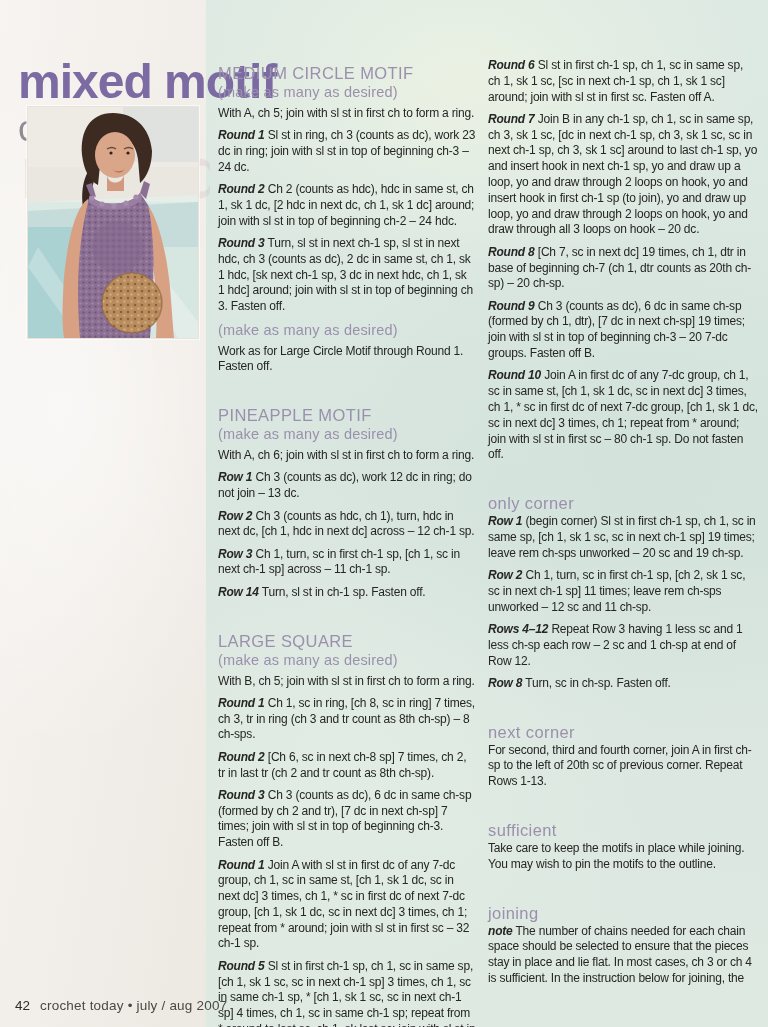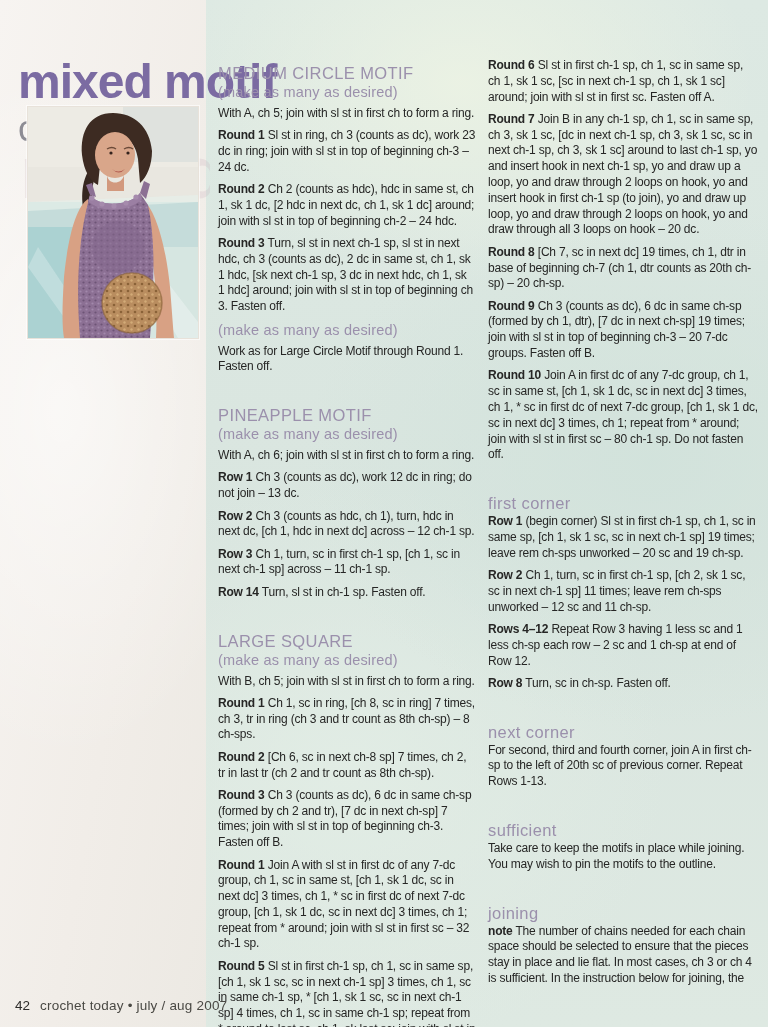--- a/index.html
+++ b/index.html
@@ -31,21 +31,21 @@
     border:1px solid #e8e2da;box-shadow:0 0 0 1px rgba(255,255,255,.6);
   }
   .photo svg{display:block;}
   .col{position:absolute;color:var(--body-ink);font-size:12px;line-height:15.8px;letter-spacing:-.2px;}
   .col1{left:218px;top:64px;width:258px;}
   .col2{left:488px;top:58px;width:270px;}
   .sec-heading{font-size:16.5px;line-height:19px;letter-spacing:.4px;color:var(--heading-purple);margin:31px 0 1px;}
   .sec-heading.first{margin-top:0;}
   .sec-sub{font-size:14.5px;line-height:17px;color:var(--heading-purple);letter-spacing:.2px;margin:0 0 5px;}
   .para{margin:0 0 6.5px;}
-  .para b{letter-spacing:-.2px;}
+  .para b{letter-spacing:-.2px;font-style:italic;}
   .footer{position:absolute;left:13px;top:998px;width:400px;color:#3f3e3c;font-size:13.5px;}
   .footer .pn{margin:0 10px 0 2px;color:#2e2d2b;}
   .footer .ft{letter-spacing:.2px;color:#4a4944;}
 </style>
 </head>
 <body>
 
 <div class="page">
   <div class="left-strip"></div>
   <div class="watermark">mixed</div>
@@ -134,21 +134,21 @@
       <p class="para"><b>Round 3</b> <span>Ch 3 (counts as dc), 6 dc in same ch-sp (formed by ch 2 and tr), [7 dc in next ch-sp] 7 times; join with sl st in top of beginning ch-3. Fasten off B.</span></p>
       <p class="para"><b>Round 1</b> <span>Join A with sl st in first dc of any 7-dc group, ch 1, sc in same st, [ch 1, sk 1 dc, sc in next dc] 3 times, ch 1, * sc in first dc of next 7-dc group, [ch 1, sk 1 dc, sc in next dc] 3 times, ch 1; repeat from * around; join with sl st in first sc – 32 ch-1 sp.</span></p>
       <p class="para"><b>Round 5</b> <span>Sl st in first ch-1 sp, ch 1, sc in same sp, [ch 1, sk 1 sc, sc in next ch-1 sp] 3 times, ch 1, sc in same ch-1 sp, * [ch 1, sk 1 sc, sc in next ch-1 sp] 4 times, ch 1, sc in same ch-1 sp; repeat from * around to last sc, ch 1, sk last sc; join with sl st in first sc – 40 ch-1 sp.</span></p>
     </div>
   <div class="col col2" id="col-right">
       <p class="para"><b>Round 6</b> <span>Sl st in first ch-1 sp, ch 1, sc in same sp, ch 1, sk 1 sc, [sc in next ch-1 sp, ch 1, sk 1 sc] around; join with sl st in first sc. Fasten off A.</span></p>
       <p class="para"><b>Round 7</b> <span>Join B in any ch-1 sp, ch 1, sc in same sp, ch 3, sk 1 sc, [dc in next ch-1 sp, ch 3, sk 1 sc, sc in next ch-1 sp, ch 3, sk 1 sc] around to last ch-1 sp, yo and insert hook in next ch-1 sp, yo and draw up a loop, yo and draw through 2 loops on hook, yo and insert hook in first ch-1 sp (to join), yo and draw up loop, yo and draw through 2 loops on hook, yo and draw through all 3 loops on hook – 20 dc.</span></p>
       <p class="para"><b>Round 8</b> <span>[Ch 7, sc in next dc] 19 times, ch 1, dtr in base of beginning ch-7 (ch 1, dtr counts as 20th ch-sp) – 20 ch-sp.</span></p>
       <p class="para"><b>Round 9</b> <span>Ch 3 (counts as dc), 6 dc in same ch-sp (formed by ch 1, dtr), [7 dc in next ch-sp] 19 times; join with sl st in top of beginning ch-3 – 20 7-dc groups. Fasten off B.</span></p>
       <p class="para"><b>Round 10</b> <span>Join A in first dc of any 7-dc group, ch 1, sc in same st, [ch 1, sk 1 dc, sc in next dc] 3 times, ch 1, * sc in first dc of next 7-dc group, [ch 1, sk 1 dc, sc in next dc] 3 times, ch 1; repeat from * around; join with sl st in first sc – 80 ch-1 sp. Do not fasten off.</span></p>
-      <div class="sec-heading">first corner</div>
+      <div class="sec-heading">only corner</div>
       <p class="para"><b>Row 1</b> <span>(begin corner) Sl st in first ch-1 sp, ch 1, sc in same sp, [ch 1, sk 1 sc, sc in next ch-1 sp] 19 times; leave rem ch-sps unworked – 20 sc and 19 ch-sp.</span></p>
       <p class="para"><b>Row 2</b> <span>Ch 1, turn, sc in first ch-1 sp, [ch 2, sk 1 sc, sc in next ch-1 sp] 11 times; leave rem ch-sps unworked – 12 sc and 11 ch-sp.</span></p>
       <p class="para"><b>Rows 4–12</b> <span>Repeat Row 3 having 1 less sc and 1 less ch-sp each row – 2 sc and 1 ch-sp at end of Row 12.</span></p>
       <p class="para"><b>Row 8</b> <span>Turn, sc in ch-sp. Fasten off.</span></p>
       <div class="sec-heading">next corner</div>
       <p class="para"><span>For second, third and fourth corner, join A in first ch-sp to the left of 20th sc of previous corner. Repeat Rows 1-13.</span></p>
       <div class="sec-heading">sufficient</div>
       <p class="para"><span>Take care to keep the motifs in place while joining. You may wish to pin the motifs to the outline.</span></p>
       <div class="sec-heading">joining</div>
       <p class="para"><b>note</b> <span>The number of chains needed for each chain space should be selected to ensure that the pieces stay in place and lie flat. In most cases, ch 3 or ch 4 is sufficient. In the instruction below for joining, the</span></p>

